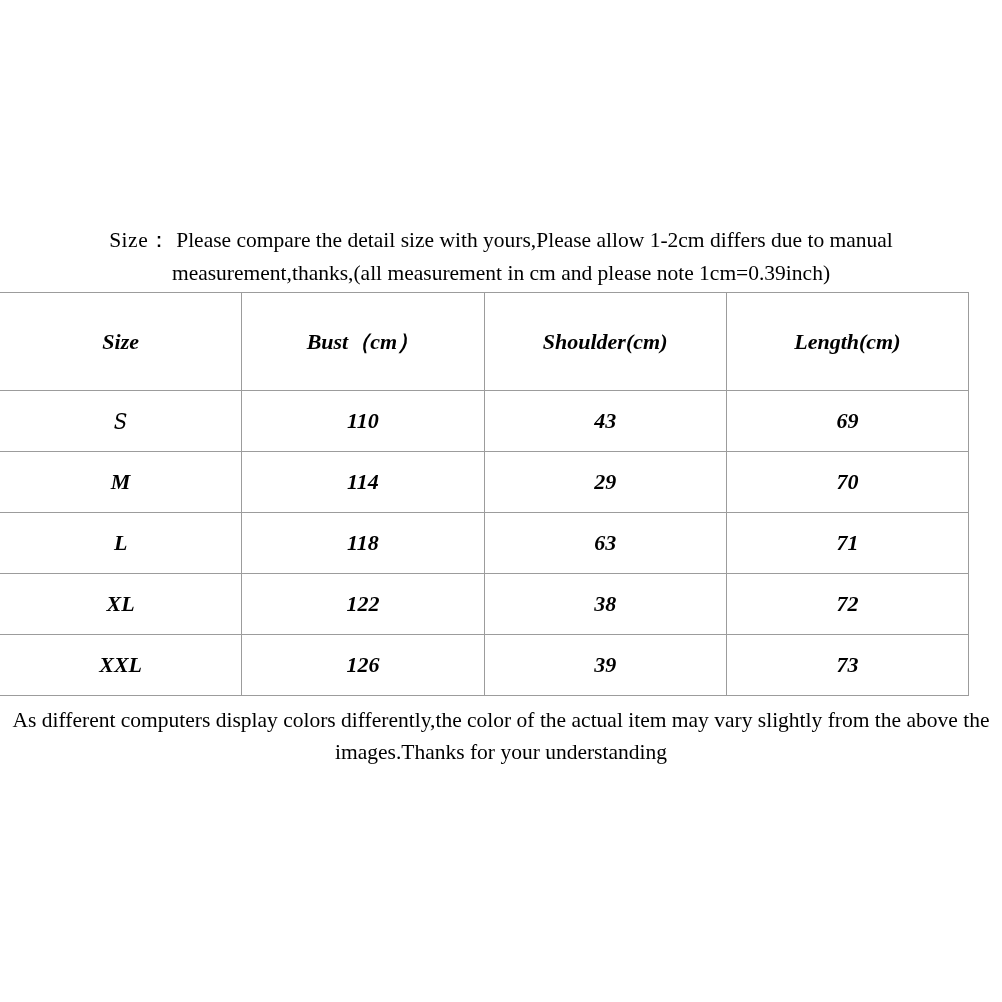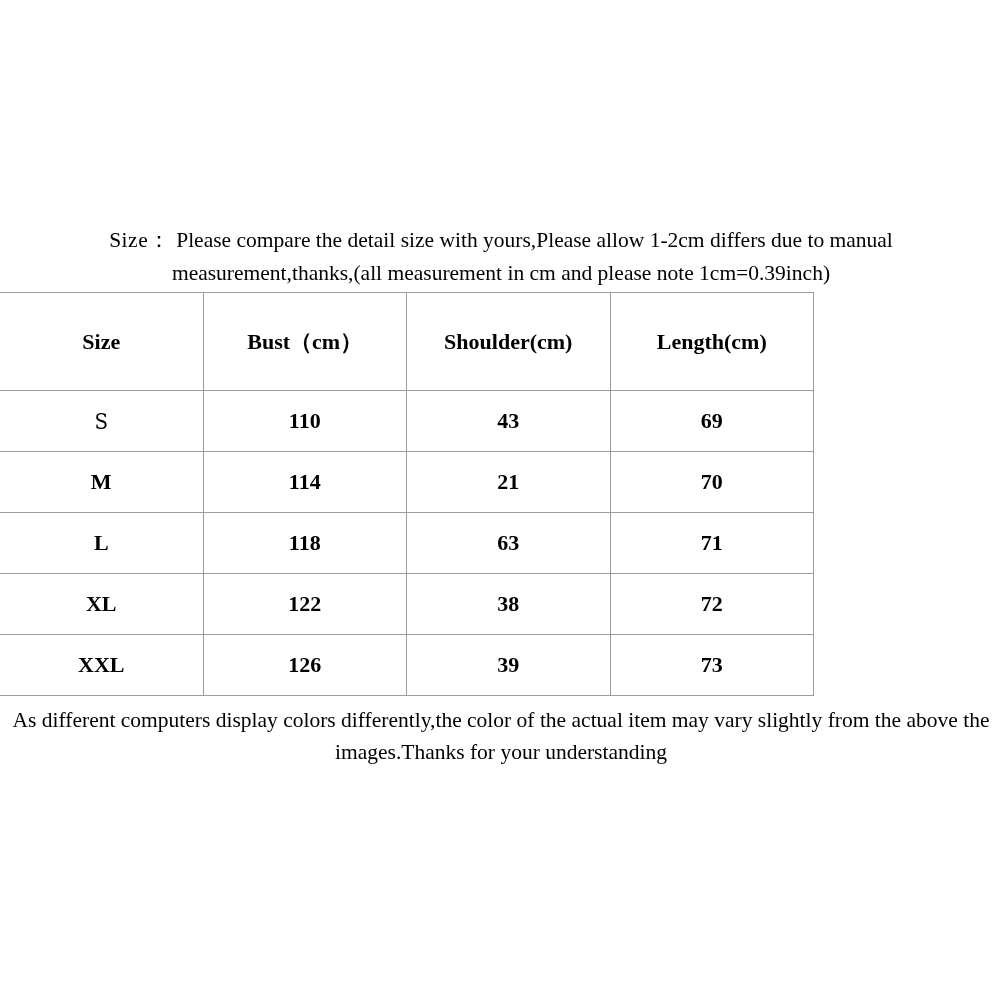--- a/index.html
+++ b/index.html
@@ -22,25 +22,26 @@
     margin: 0 auto 2px auto;
     text-align: center;
     font-size: 21.5px;
     line-height: 33px;
   }
   .size-note .label {
     letter-spacing: 0.5px;
     padding-right: 6px;
   }
   table.size-chart {
-    width: 815px;
+    width: 970px;
     border-collapse: collapse;
     table-layout: fixed;
     margin-left: -1px;
     margin-right: -1px;
+    font-style: italic;
   }
   table.size-chart col { width: 25%; }
   table.size-chart td, table.size-chart th {
     border: 1.5px solid #9c9c9c;
     text-align: center;
     vertical-align: middle;
     font-size: 22px;
     font-weight: bold;
     background: #ffffff;
   }
@@ -78,21 +79,21 @@
     </tr>
     <tr class="data-row">
       <td class="size-s">S</td>
       <td>110</td>
       <td>43</td>
       <td>69</td>
     </tr>
     <tr class="data-row">
       <td>M</td>
       <td>114</td>
-      <td>21</td>
+      <td>29</td>
       <td>70</td>
     </tr>
     <tr class="data-row">
       <td>L</td>
       <td>118</td>
       <td>63</td>
       <td>71</td>
     </tr>
     <tr class="data-row">
       <td>XL</td>

